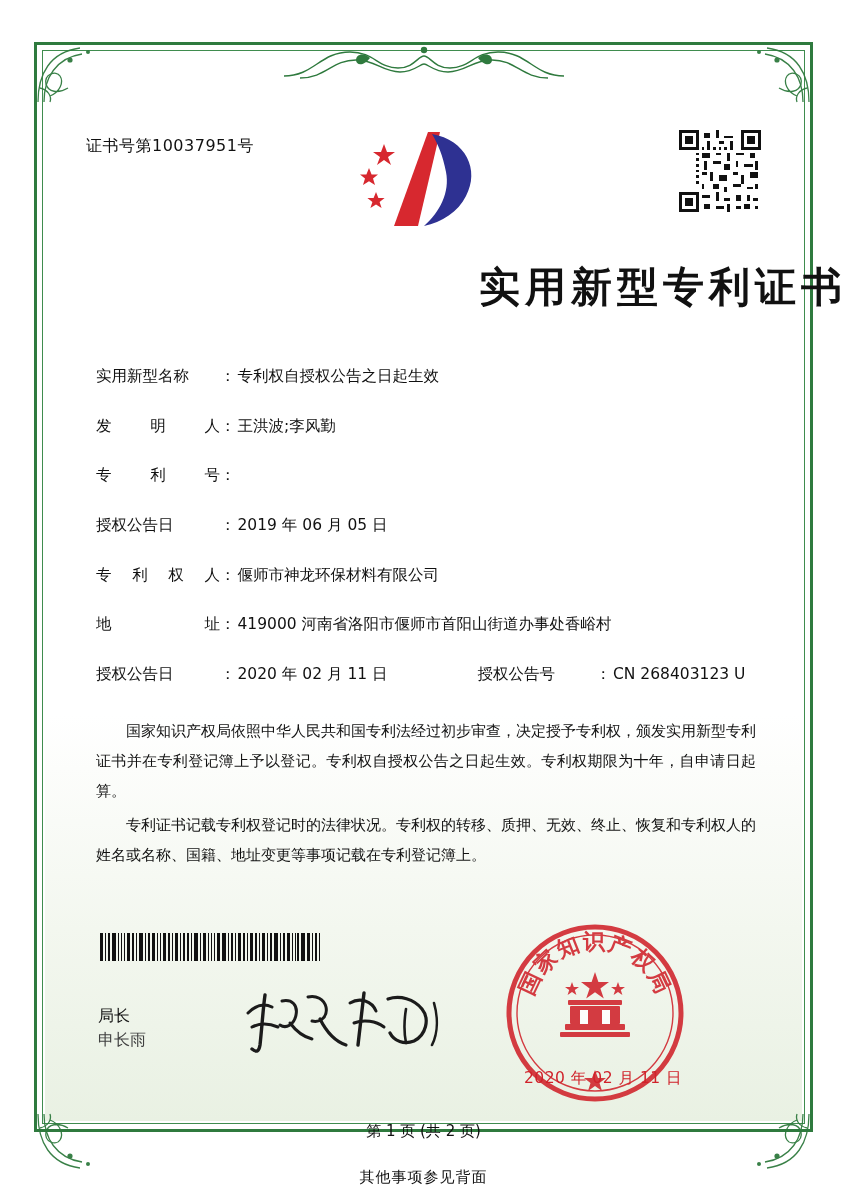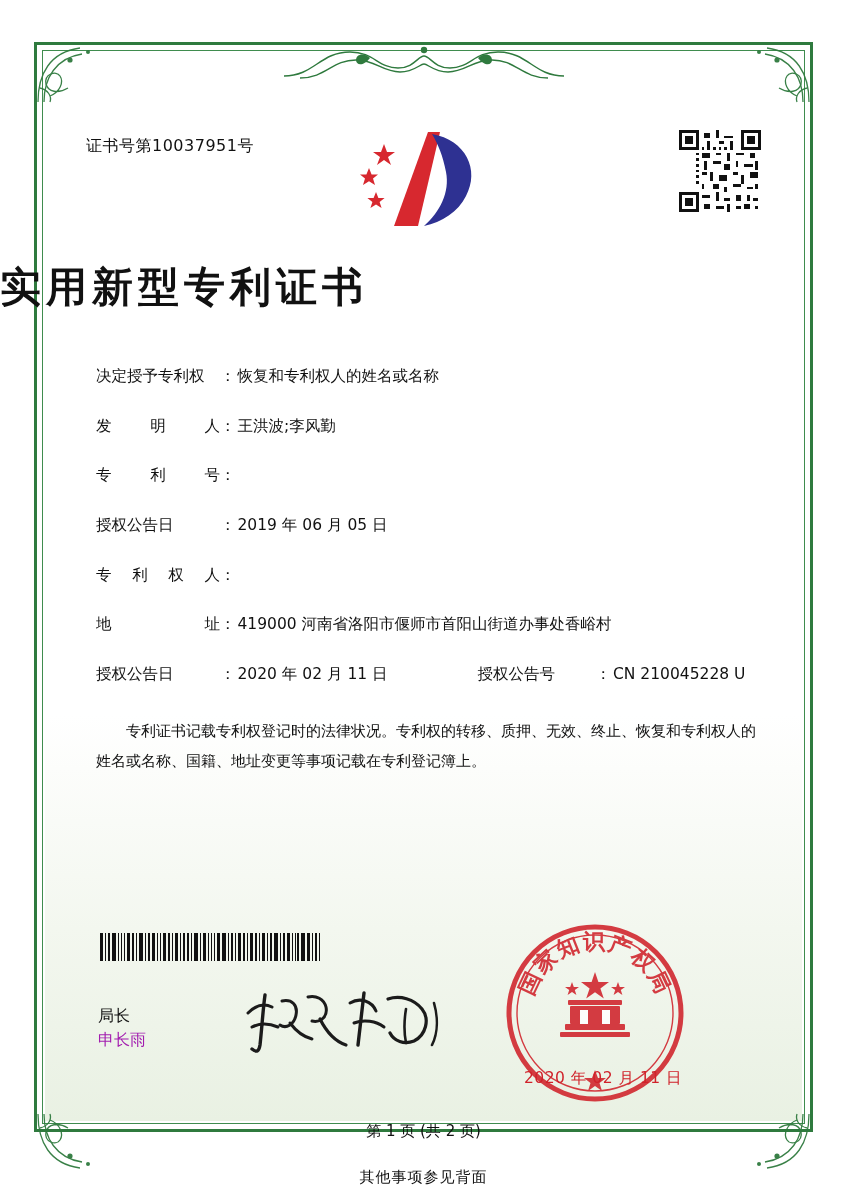--- a/index.html
+++ b/index.html
@@ -96,21 +96,21 @@
     top: 122px;
     width: 82px;
     height: 82px;
   }
   .qr svg { display:block; width:100%; height:100%; }
 
   .title {
     position: absolute;
     left: 0; right: 0;
     top: 252px;
-    text-align: left;
+    text-align: right;
     font-family: "DejaVu Serif", "Liberation Serif", serif;
     font-size: 41px;
     font-weight: bold;
     letter-spacing: 5px;
     color: #111;
   }
 
   
   .fields {
     position: absolute;
@@ -198,21 +198,21 @@
     font-size: 16px;
     line-height: 1.6;
     color: #111;
   }
   .sig-name {
     position: absolute;
     left: 98px;
     top: 1019px;
     font-size: 16px;
     line-height: 1.6;
-    color: #a21caf;
+    color: #404040;
   }
   .signature {
     position: absolute;
     left: 238px;
     top: 975px;
     width: 210px;
     height: 76px;
     color: #1b1b1b;
   }
   .signature svg { display:block; width:100%; height:100%; }
@@ -411,23 +411,23 @@
           <rect x="27" y="27" width="1" height="1"></rect>
       </g>
     </svg>
   </div>
 
   <div class="title">实用新型专利证书</div>
 
   <div class="fields">
 
     <div class="field-row">
-      <span class="field-label">决定授予专利权</span>
-      <span class="field-colon">：</span>
-      <span class="field-value">恢复和专利权人的姓名或名称</span>
+      <span class="field-label">实用新型名称</span>
+      <span class="field-colon">：</span>
+      <span class="field-value">专利权自授权公告之日起生效</span>
     </div>
 
     <div class="field-row">
       <span class="field-label spread">
         <span>发</span>
         <span>明</span>
         <span>人</span>
       </span>
       <span class="field-colon">：</span>
       <span class="field-value">王洪波;李风勤</span>
@@ -449,43 +449,45 @@
     </div>
 
     <div class="field-row">
       <span class="field-label spread">
         <span>专</span>
         <span>利</span>
         <span>权</span>
         <span>人</span>
       </span>
       <span class="field-colon">：</span>
+      <span class="field-value">偃师市神龙环保材料有限公司</span>
     </div>
 
     <div class="field-row">
       <span class="field-label spread">
         <span>地</span>
         <span>址</span>
       </span>
       <span class="field-colon">：</span>
       <span class="field-value">419000 河南省洛阳市偃师市首阳山街道办事处香峪村</span>
     </div>
 
     <div class="field-row dual">
       <span class="field-label">授权公告日</span>
       <span class="field-colon">：</span>
       <span class="field-value">2020 年 02 月 11 日</span>
       <span class="field-label2">授权公告号</span>
       <span class="field-colon">：</span>
-      <span class="field-value2">CN 210045228 U</span>
+      <span class="field-value2">CN 268403123 U</span>
     </div>
 
   </div>
 
   <div class="paragraphs">
+    <p>国家知识产权局依照中华人民共和国专利法经过初步审查，决定授予专利权，颁发实用新型专利证书并在专利登记簿上予以登记。专利权自授权公告之日起生效。专利权期限为十年，自申请日起算。</p>
     <p>专利证书记载专利权登记时的法律状况。专利权的转移、质押、无效、终止、恢复和专利权人的姓名或名称、国籍、地址变更等事项记载在专利登记簿上。</p>
   </div>
 
   <div class="barcode">
     <i style="width:3px"></i>
       <i style="width:1px"></i>
       <i style="width:2px"></i>
       <i style="width:4px"></i>
     <i style="width:1px"></i>
       <i style="width:2px"></i>

